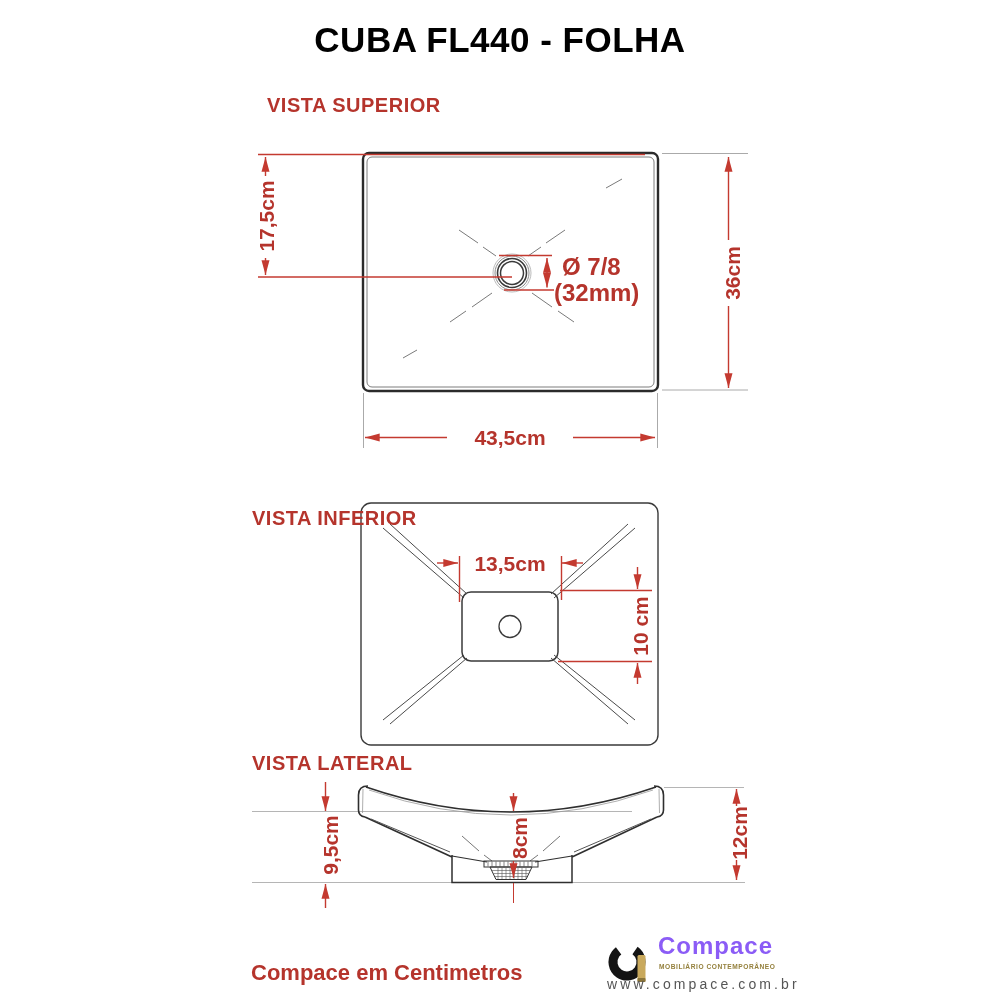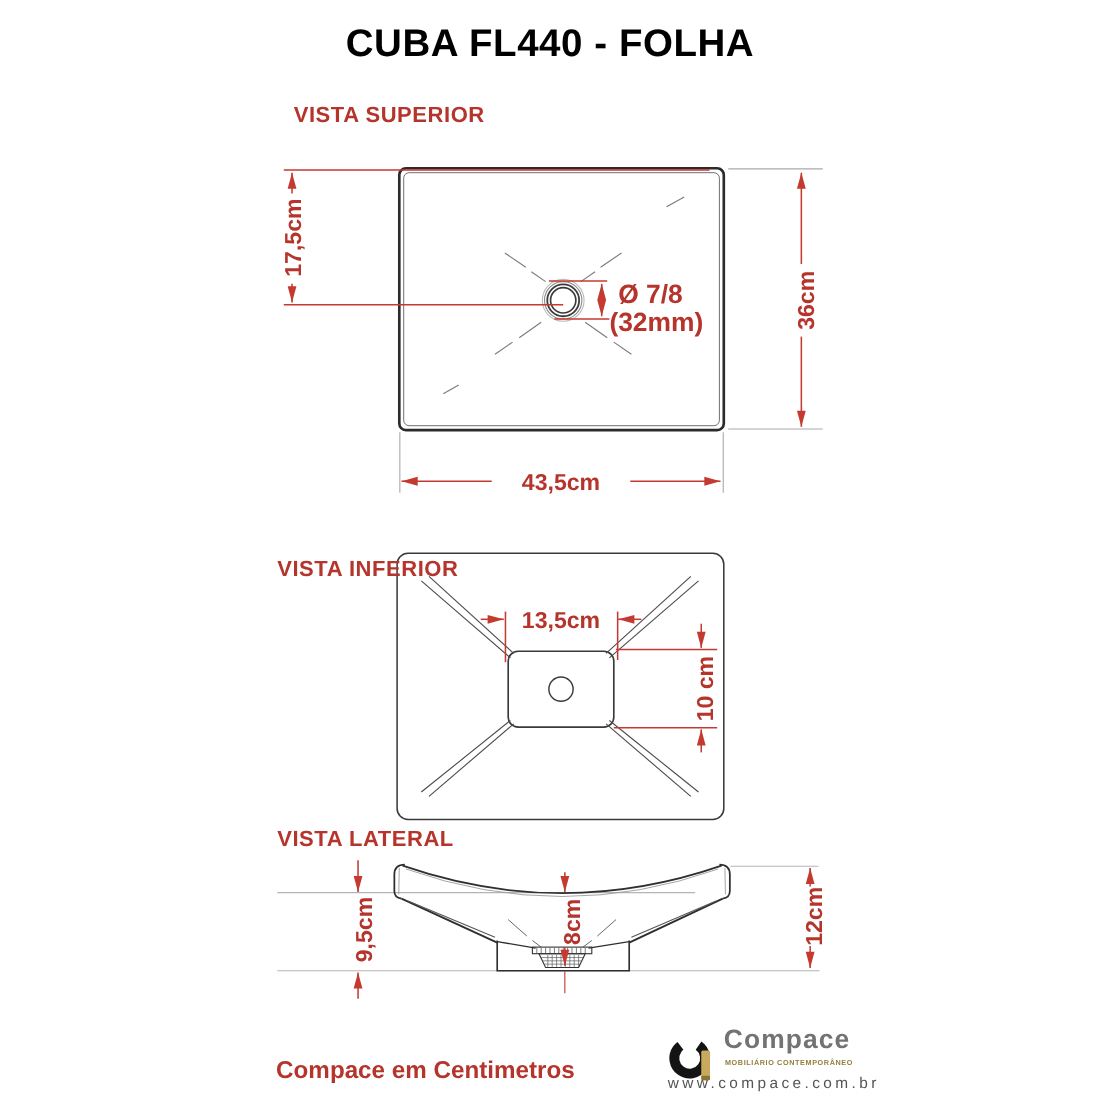--- a/index.html
+++ b/index.html
@@ -6,21 +6,21 @@
   #canvas{position:relative;width:1000px;height:1000px;background:#ffffff;overflow:hidden;
           font-family:"Liberation Sans", sans-serif;}
   #drawing{position:absolute;left:0;top:0;}
   .overlay{position:absolute;white-space:nowrap;}
   .title{left:0;right:0;top:20px;text-align:center;font-size:35px;font-weight:bold;
          color:#000000;letter-spacing:.5px;}
   .view-label{font-size:20px;font-weight:bold;color:#b5342c;letter-spacing:.5px;}
   .footer-note{left:251px;top:960px;font-size:22px;font-weight:bold;color:#b5342c;}
   .logo{left:606px;top:926px;width:170px;height:64px;}
   .logo .mark{position:absolute;left:0;top:8px;}
-  .logo .brand{position:absolute;left:52px;top:6px;font-size:24px;font-weight:bold;color:#737373;
+  .logo .brand{position:absolute;left:52px;top:6px;font-size:24px;font-weight:bold;color:#8b5cf6;
                letter-spacing:1px;}
   .logo .tagline{position:absolute;left:53px;top:37px;font-size:6.6px;font-weight:bold;
                  color:#94803d;letter-spacing:.55px;}
   .logo .website{position:absolute;left:1px;top:50px;font-size:14px;color:#555;
                  letter-spacing:3.1px;}
   svg text.dim{font-family:"Liberation Sans", sans-serif;font-size:21px;font-weight:bold;fill:#b5342c;}
   svg text.dim-big{font-family:"Liberation Sans", sans-serif;font-size:24px;font-weight:bold;fill:#b5342c;}
 </style>
 </head>
 <body>

